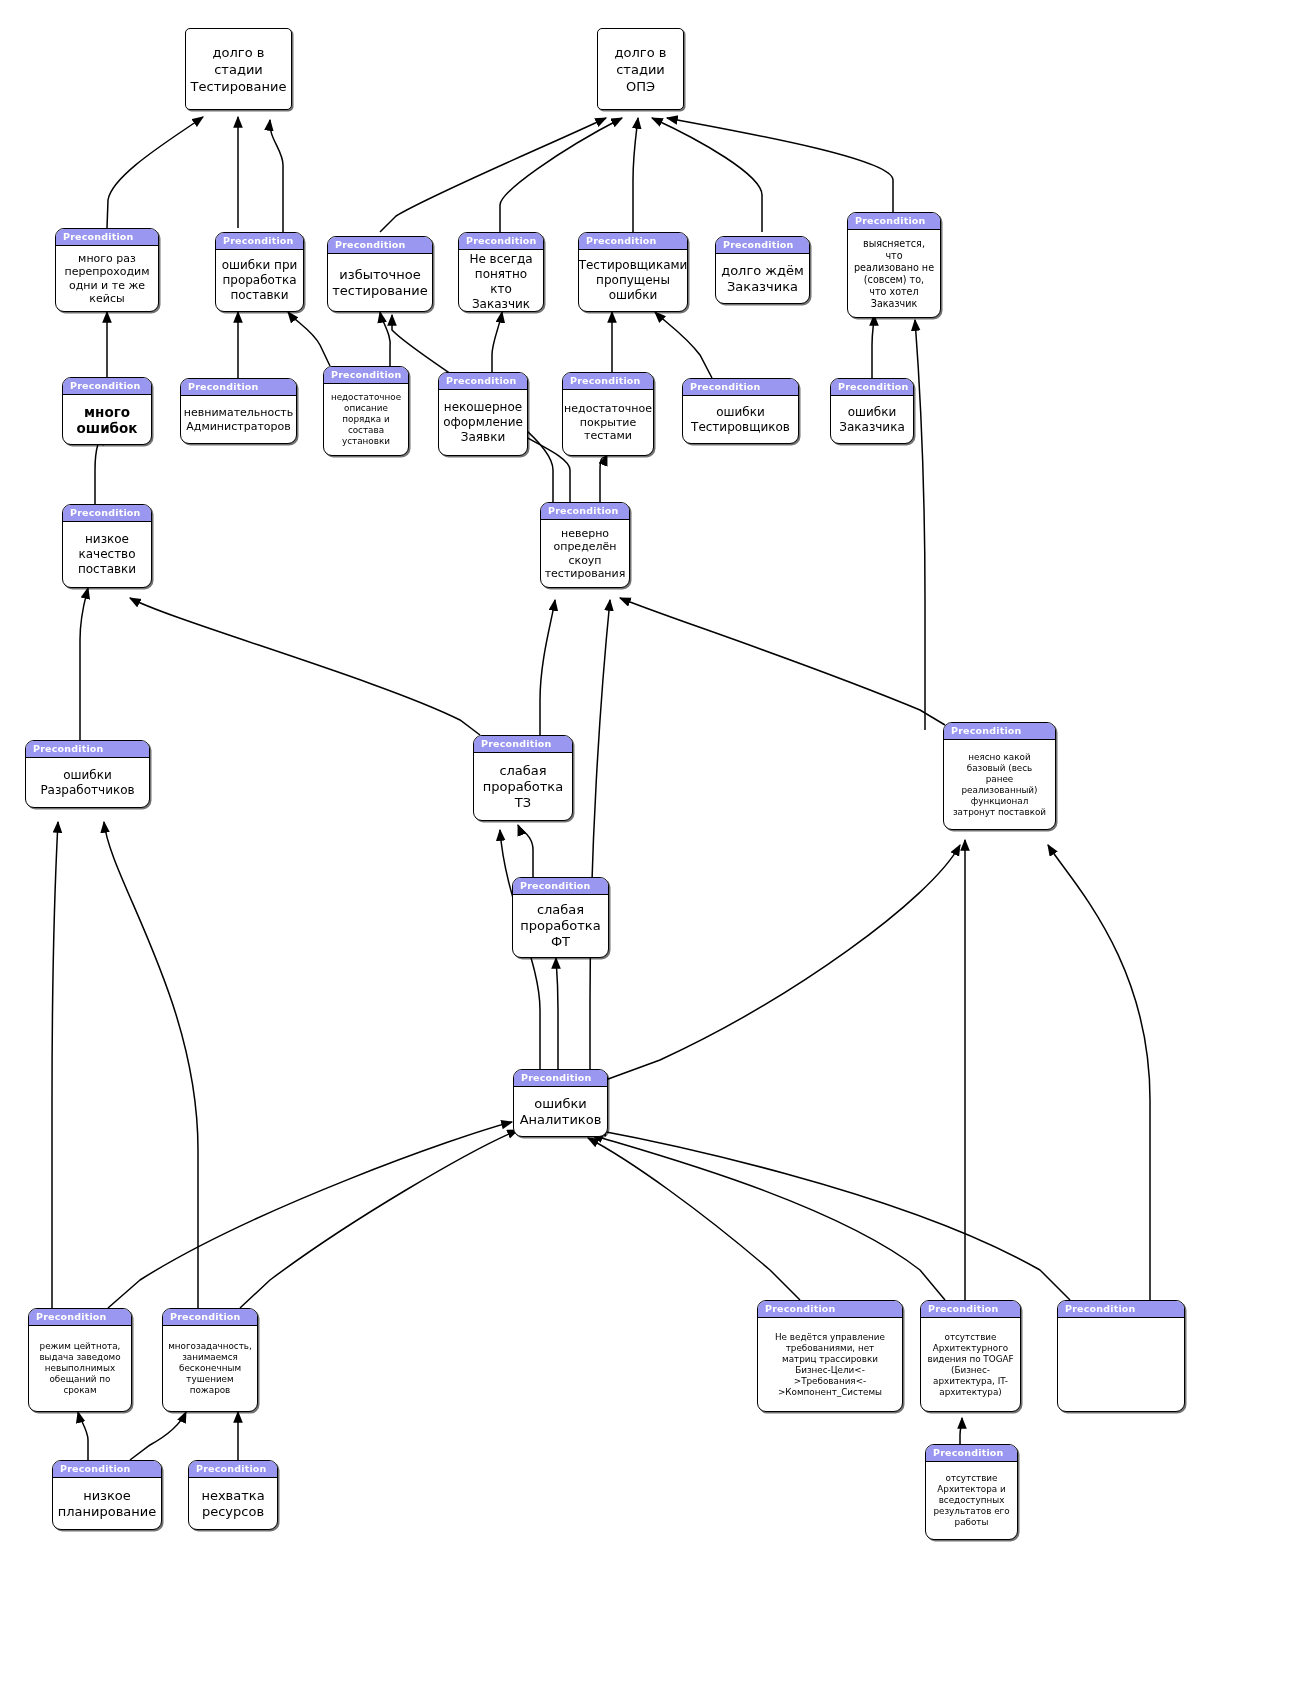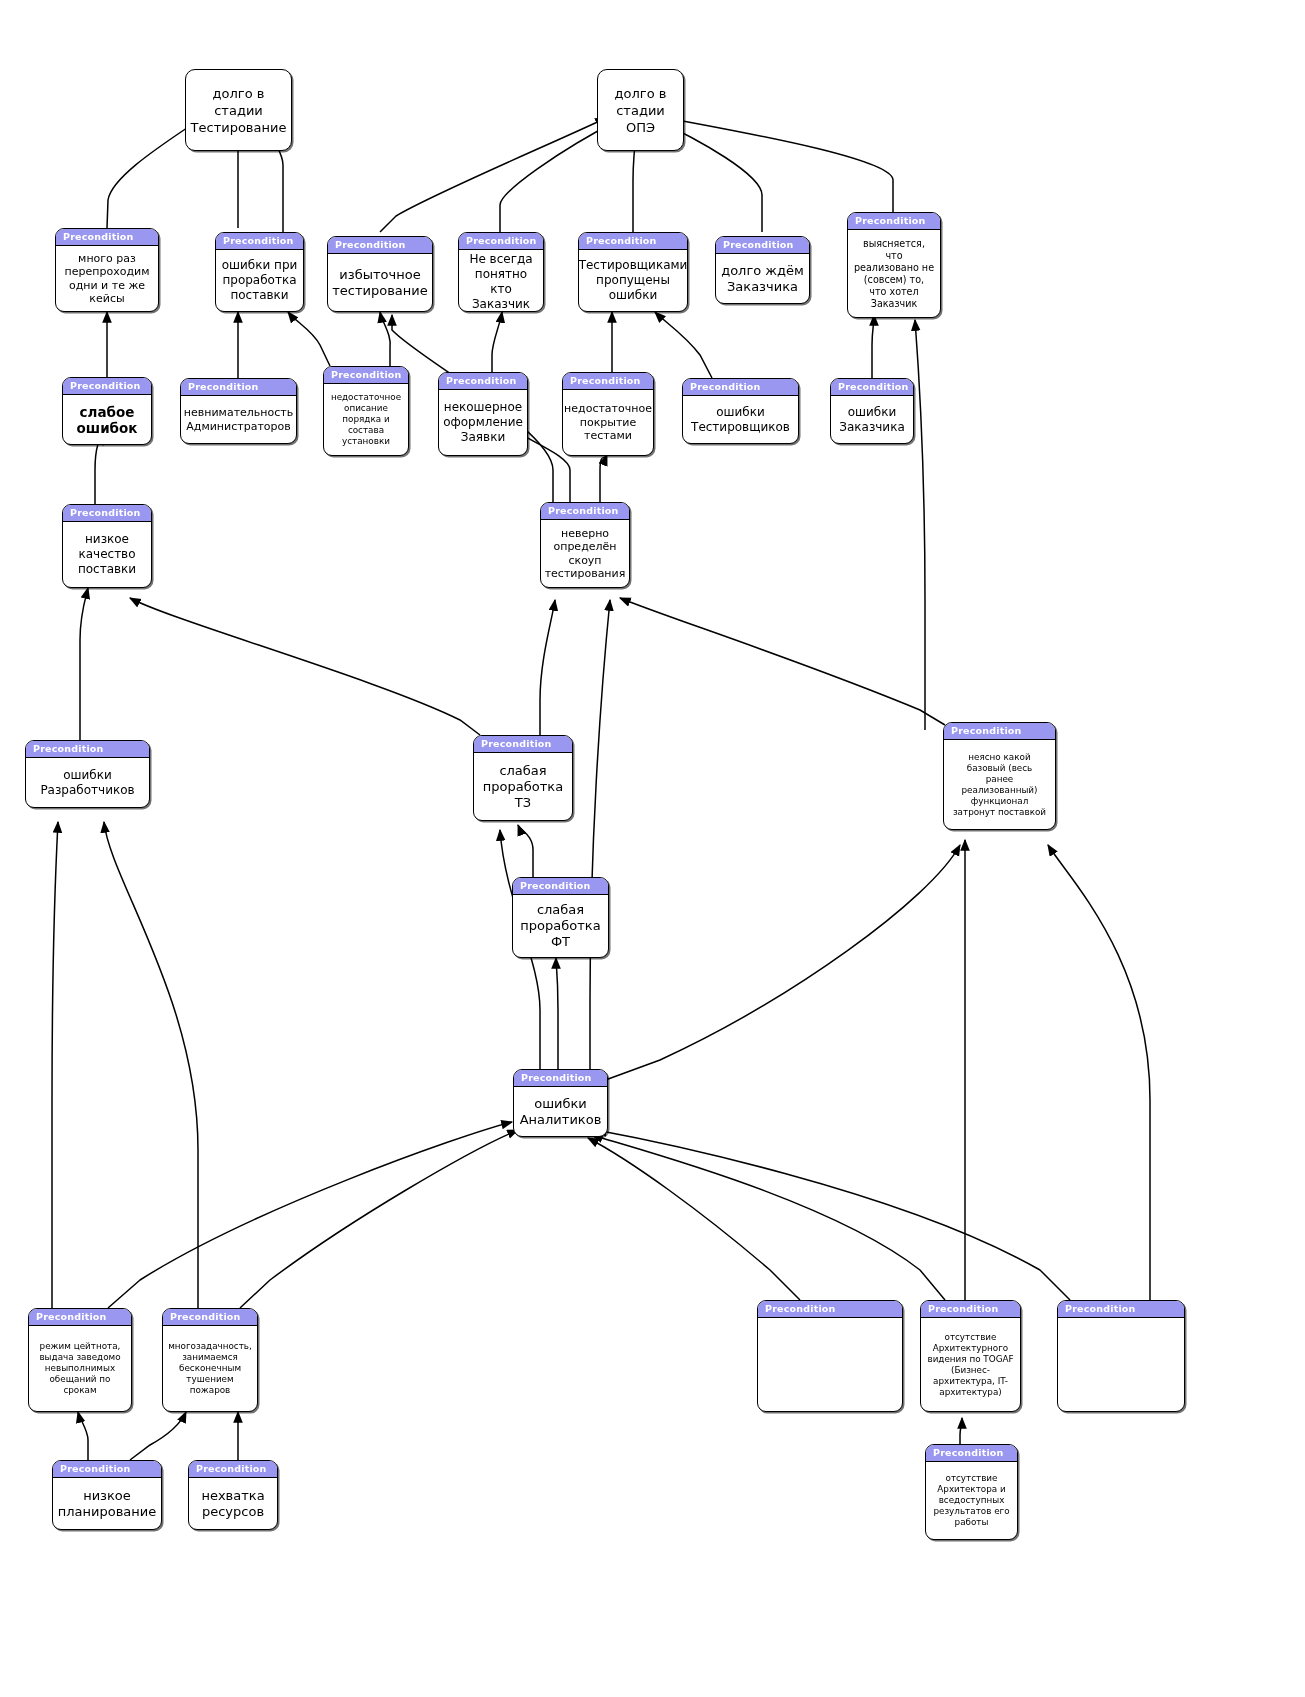--- a/index.html
+++ b/index.html
@@ -46,26 +46,26 @@
   .t11 .body{font-size:11px;line-height:13.5px;}
   .t10 .body{font-size:9.6px;line-height:12px;}
   .t9  .body{font-size:8.8px;line-height:11px;}
   .bold .body{font-weight:bold;font-size:13.5px;}
 
   
   .goal{
     position:absolute;
     box-sizing:border-box;
     border:1.6px solid #000;
-    border-radius:10px;
+    border-radius:5px;
     background:#fff;
     box-shadow:1.5px 1.5px 0 rgba(0,0,0,0.55);
     display:flex;align-items:center;justify-content:center;
     text-align:center;white-space:pre-line;
-    font-size:13px;line-height:17px;color:#000;margin-top:41px;
+    font-size:13px;line-height:17px;color:#000;
   }
 </style>
 </head>
 <body>
 
 <div id="canvas">
 
   <svg class="edges" viewBox="0 0 1305 1697">
     <defs>
       <marker id="ah" markerWidth="9" markerHeight="9" refX="7.2" refY="3.2" orient="auto" markerUnits="strokeWidth">
@@ -210,21 +210,21 @@
     <div class="body">выясняется,
 что
 реализовано не
 (совсем) то,
 что хотел
 Заказчик</div>
   </div>
 
   <div class="node bold" style="left:62px;top:377px;width:90px;height:68px;">
     <div class="hdr">Precondition</div>
-    <div class="body">слабое
+    <div class="body">много
 ошибок</div>
   </div>
 
   <div class="node t11" style="left:180px;top:378px;width:117px;height:66px;">
     <div class="hdr">Precondition</div>
     <div class="body">невнимательность
 Администраторов</div>
   </div>
 
   <div class="node t9" style="left:323px;top:366px;width:86px;height:90px;">
@@ -326,20 +326,26 @@
     <div class="hdr">Precondition</div>
     <div class="body">многозадачность,
 занимаемся
 бесконечным
 тушением
 пожаров</div>
   </div>
 
   <div class="node t9" style="left:757px;top:1300px;width:146px;height:112px;">
     <div class="hdr">Precondition</div>
+    <div class="body">Не ведётся управление
+требованиями, нет
+матриц трассировки
+Бизнес-Цели&lt;-
+&gt;Требования&lt;-
+&gt;Компонент_Системы</div>
   </div>
 
   <div class="node t9" style="left:920px;top:1300px;width:101px;height:112px;">
     <div class="hdr">Precondition</div>
     <div class="body">отсутствие
 Архитектурного
 видения по TOGAF
 (Бизнес-
 архитектура, IT-
 архитектура)</div>

